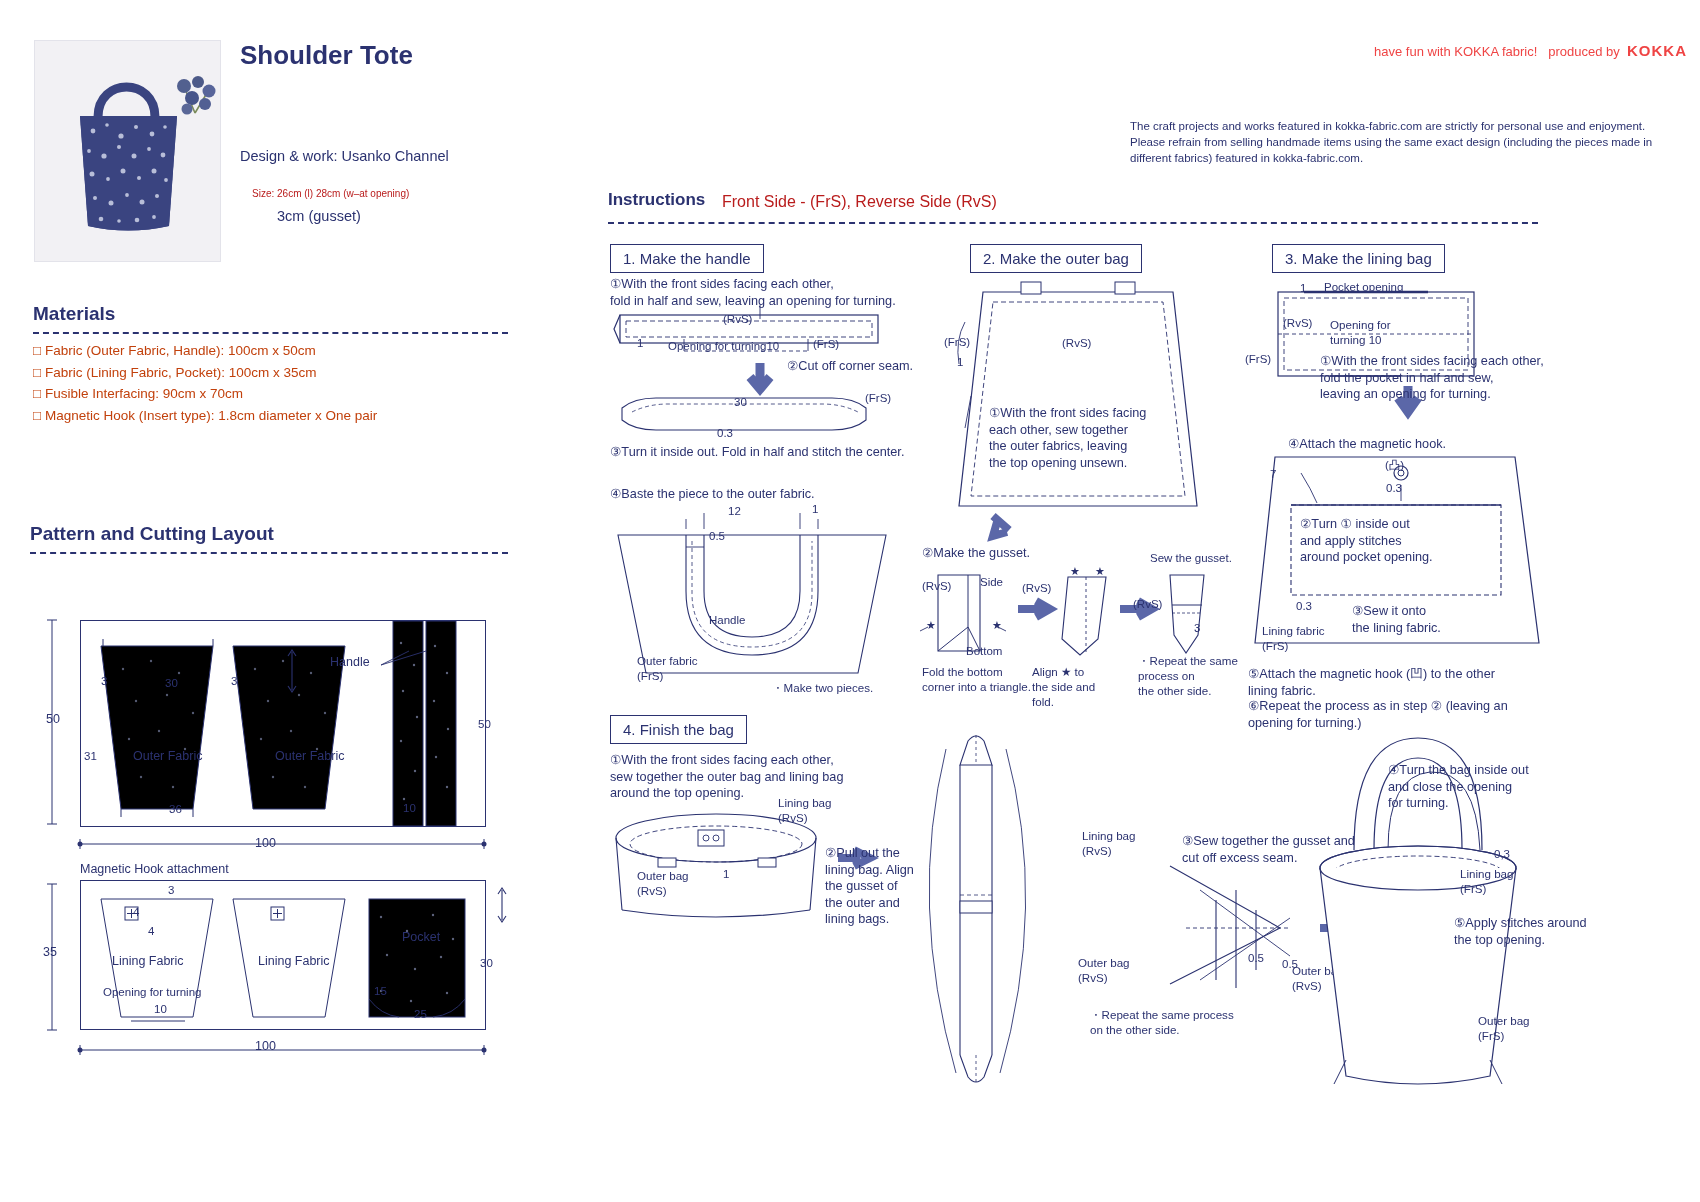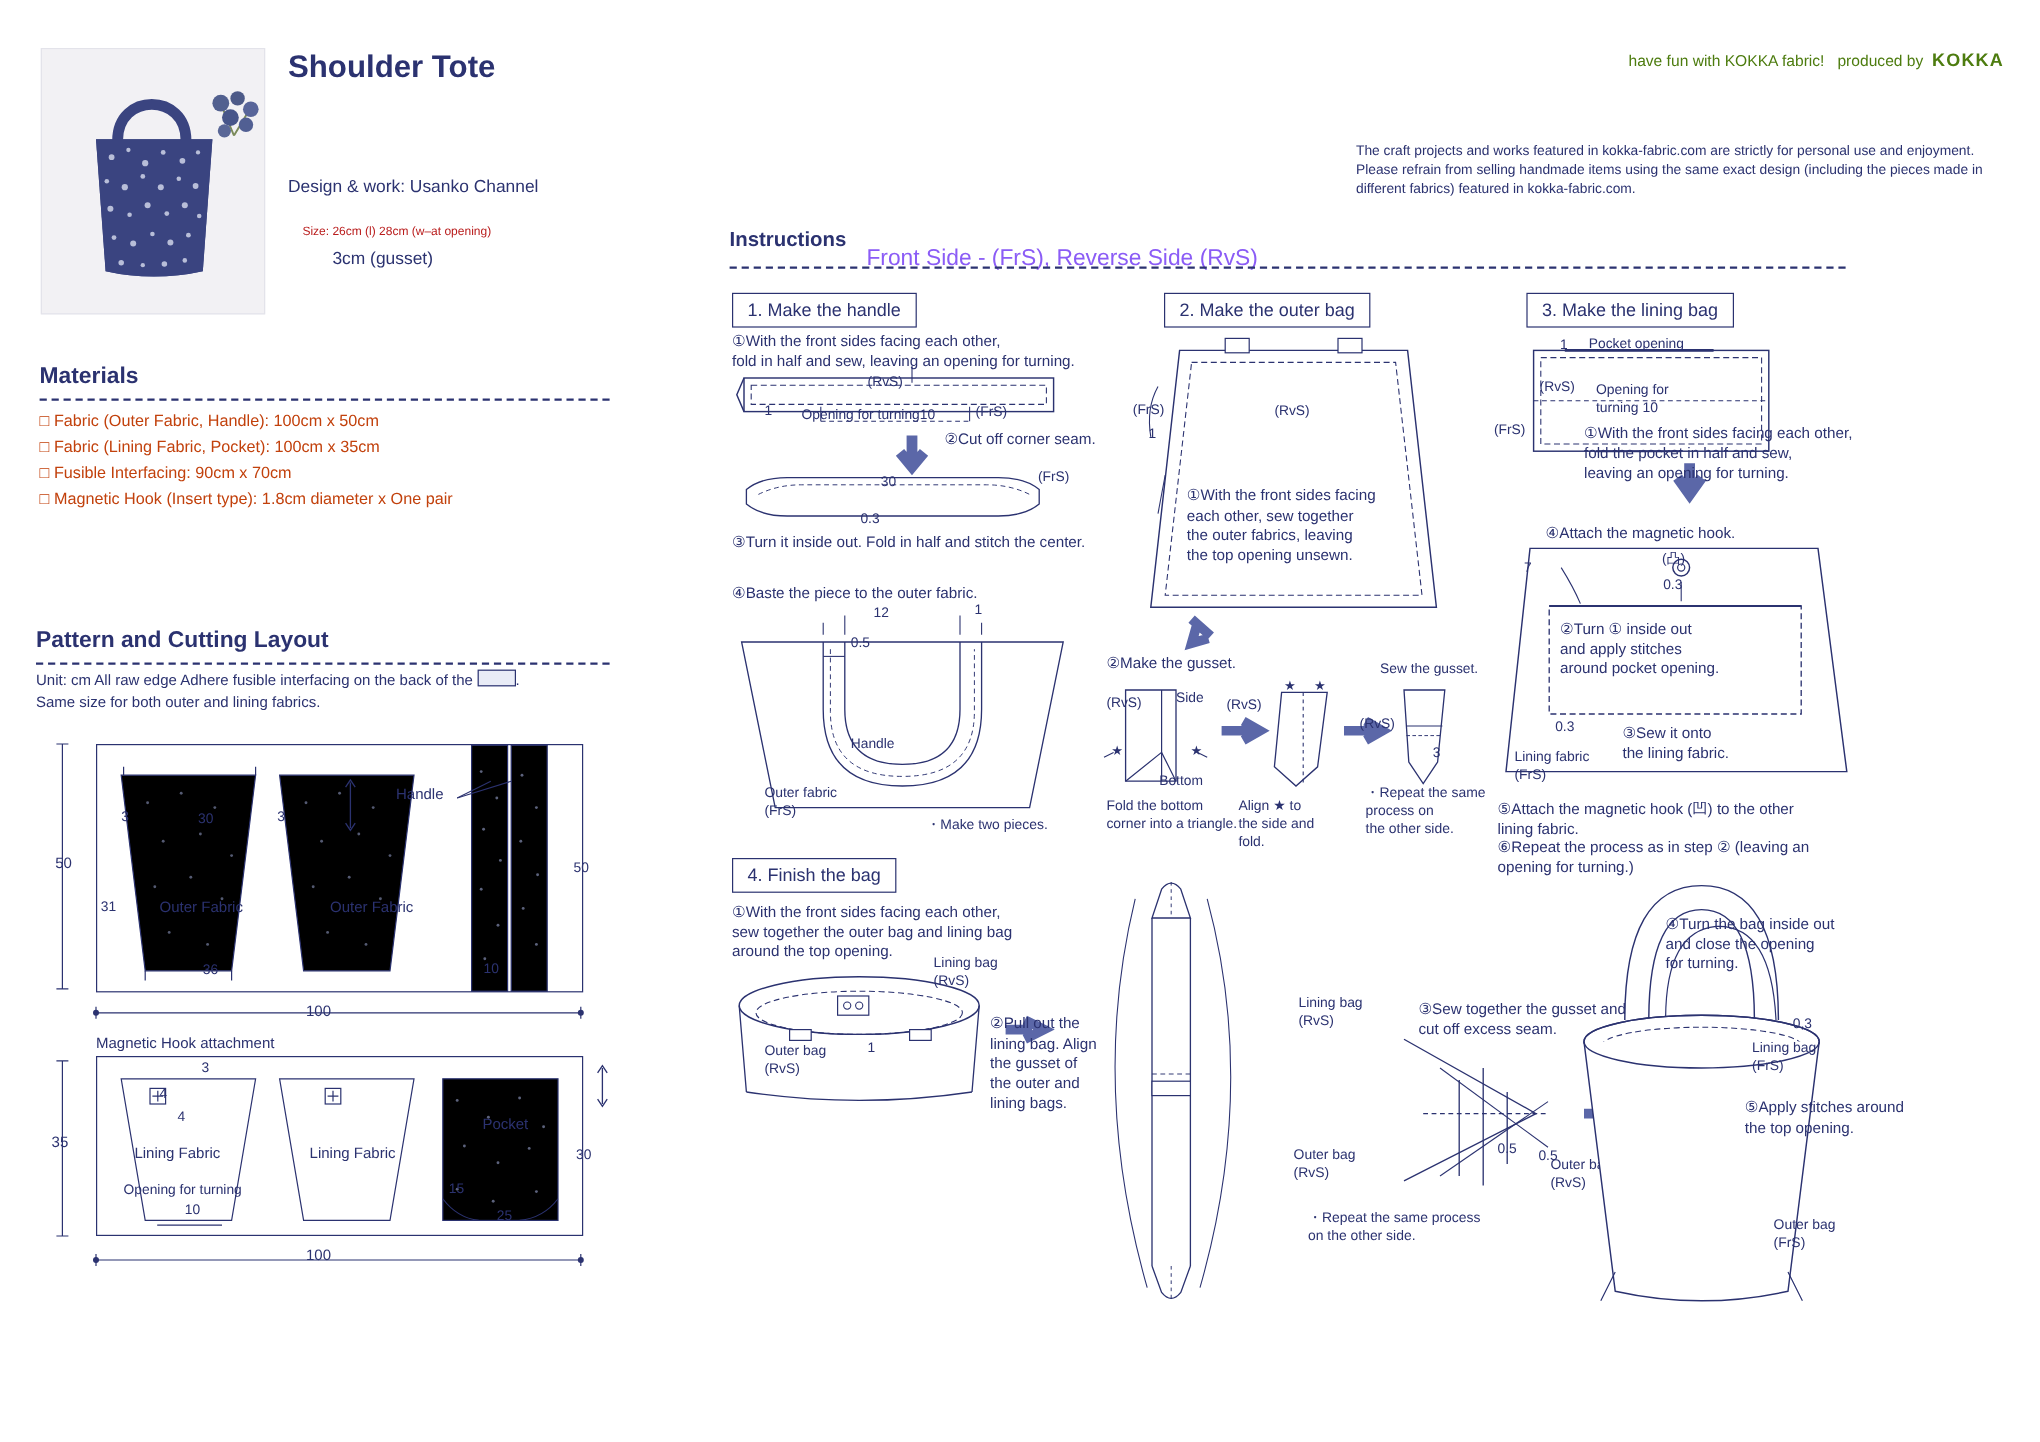--- a/index.html
+++ b/index.html
@@ -43,32 +43,32 @@
   
   .layout1{position:absolute;left:80px;top:620px;width:404px;height:205px;border:1.3px solid #2b3270;background:#fff;}
   .layout2{position:absolute;left:80px;top:880px;width:404px;height:148px;border:1.3px solid #2b3270;background:#fff;}
   .magh{position:absolute;left:80px;top:862px;font-size:12.5px;color:#2b3270;}
   .dotfab{background:#eceffa;}
   .lab{position:absolute;font-size:12.5px;color:#2b3270;white-space:nowrap;}
   .labsm{position:absolute;font-size:11.5px;color:#2b3270;white-space:nowrap;}
 
   
   .instr-h{position:absolute;left:608px;top:190px;font-size:17px;font-weight:bold;color:#2b3270;}
-  .instr-sub{position:absolute;left:722px;top:193px;font-size:19px;color:#8b5cf6;margin-top:12px;}
+  .instr-sub{position:absolute;left:722px;top:193px;font-size:16px;color:#b91c1c;}
   .instr-rule{position:absolute;left:608px;top:222px;width:930px;}
 
   .stepbox{
     position:absolute;border:1.2px solid #2b3270;background:#fff;
     font-size:15px;color:#2b3270;padding:5px 12px;white-space:nowrap;
   }
   .txt{position:absolute;font-size:12.7px;line-height:16.5px;color:#2b3270;white-space:pre-line;}
   .txtsm{position:absolute;font-size:11.6px;line-height:15px;color:#2b3270;white-space:pre-line;}
 
   
-  .kokka-top{position:absolute;right:30px;top:42px;font-size:13px;color:#4d7c0f;white-space:nowrap;}
+  .kokka-top{position:absolute;right:13px;top:42px;font-size:13px;color:#ef4444;white-space:nowrap;}
   .kokka-top b{font-size:15px;letter-spacing:1px;}
   .kokka-logo{
     position:absolute;right:28px;top:62px;font-size:44px;letter-spacing:2px;
     font-family:"DejaVu Sans", sans-serif;font-weight:bold;color:#2b3a86;white-space:nowrap;
   }
   .kokka-note{position:absolute;right:30px;top:118px;width:540px;font-size:11.5px;line-height:16px;color:#2b3270;text-align:left;}
 
   svg{display:block;overflow:visible;}
   .ln{stroke:#2b3270;fill:none;}
 </style>
@@ -144,25 +144,20 @@
   <div class="dash materials-rule"></div>
   <div class="materials-list">
     <div>□ Fabric (Outer Fabric, Handle): 100cm x 50cm</div>
     <div>□ Fabric (Lining Fabric, Pocket): 100cm x 35cm</div>
     <div>□ Fusible Interfacing: 90cm x 70cm</div>
     <div>□ Magnetic Hook (Insert type): 1.8cm diameter x One pair</div>
   </div>
 
   <div class="h2 pattern-h">Pattern and Cutting Layout</div>
   <div class="dash pattern-rule"></div>
-  <div class="pattern-note">
-    <div><span>Unit: cm   All raw edge   Adhere fusible interfacing on the back of the</span>
-      <span class="swatchbox"></span><span>.</span></div>
-    <div>Same size for both outer and lining fabrics.</div>
-  </div>
 
   <div class="layout1">
     <svg width="404" height="205" viewBox="0 0 404 205">
 
       <rect x="312" y="0" width="30" height="205" class="dotfab" stroke="#2b3270" stroke-width="1"></rect>
       <rect x="345" y="0" width="30" height="205" class="dotfab" stroke="#2b3270" stroke-width="1"></rect>
       <g fill="#9aa4cf" opacity="0.6">
         <circle cx="320" cy="22" r="1.2"></circle>
           <circle cx="333" cy="44" r="1.2"></circle>
           <circle cx="322" cy="70" r="1.2"></circle>

